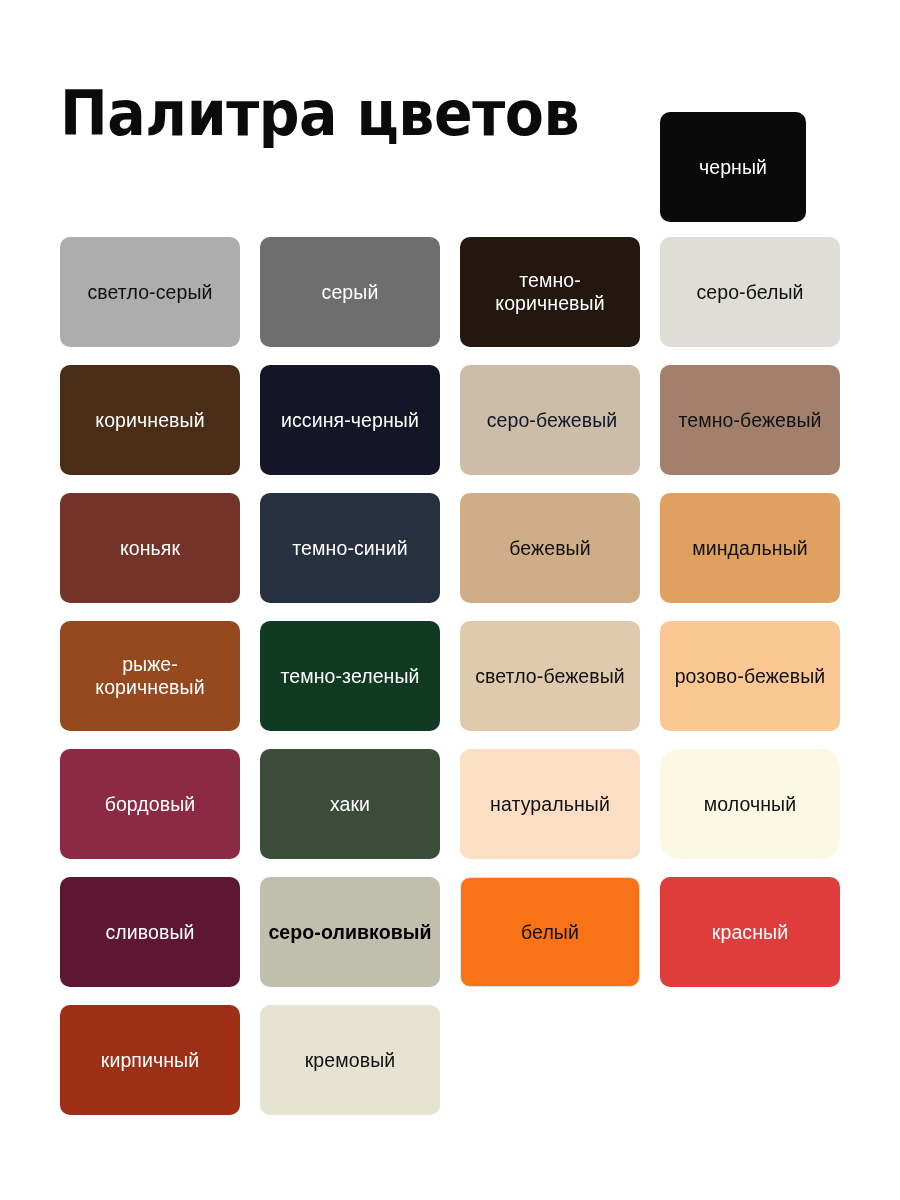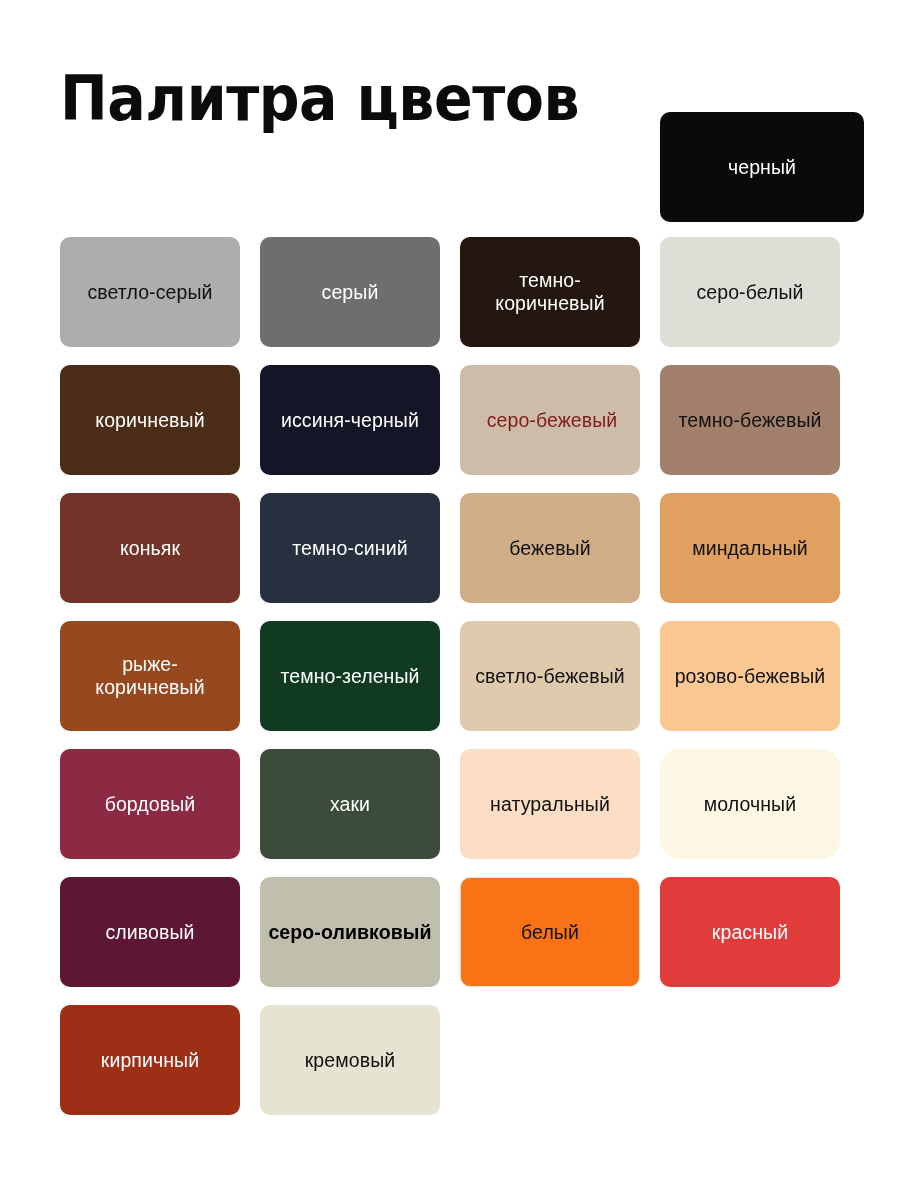--- a/index.html
+++ b/index.html
@@ -18,21 +18,21 @@
     position: relative;
     width: 900px;
     height: 1200px;
     box-sizing: border-box;
   }
 
   
   .header {
     position: absolute;
     left: 60px;
-    top: 68px;
+    top: 83px;
     width: 780px;
     height: 140px;
   }
   .page-title {
     position: absolute;
     left: 0;
     top: 0;
     margin: 0;
     font-family: "DejaVu Sans", sans-serif;
     font-size: 62px;
@@ -77,21 +77,21 @@
     word-break: normal;
     overflow-wrap: break-word;
     hyphens: none;
   }
 
   
   .swatch-featured {
     position: absolute;
     left: 660px;
     top: 112px;
-    width: 204px;
+    width: 146px;
     height: 110px;
     border-radius: 10px;
     display: flex;
     align-items: center;
     justify-content: center;
     box-sizing: border-box;
     padding: 4px 8px;
   }
 </style>
 </head>
@@ -119,21 +119,21 @@
       </div>
       <div class="swatch" style="background: rgb(222, 222, 214); color: rgb(17, 17, 17);">
         <span class="swatch-label">серо-белый</span>
       </div>
       <div class="swatch" style="background: rgb(75, 44, 23); color: rgb(255, 255, 255);">
         <span class="swatch-label">коричневый</span>
       </div>
       <div class="swatch" style="background: rgb(20, 22, 40); color: rgb(255, 255, 255);">
         <span class="swatch-label">иссиня-черный</span>
       </div>
-      <div class="swatch" style="background: rgb(205, 188, 167); color: #7f1d1d; padding-left: 12px;">
+      <div class="swatch" style="background: rgb(205, 188, 167); color: #0f172a; padding-left: 12px;">
         <span class="swatch-label">серо-бежевый</span>
       </div>
       <div class="swatch" style="background: rgb(162, 128, 108); color: rgb(17, 17, 17);">
         <span class="swatch-label">темно-бежевый</span>
       </div>
       <div class="swatch" style="background: rgb(115, 51, 40); color: rgb(255, 255, 255);">
         <span class="swatch-label">коньяк</span>
       </div>
       <div class="swatch" style="background: rgb(39, 48, 63); color: rgb(255, 255, 255);">
         <span class="swatch-label">темно-синий</span>

